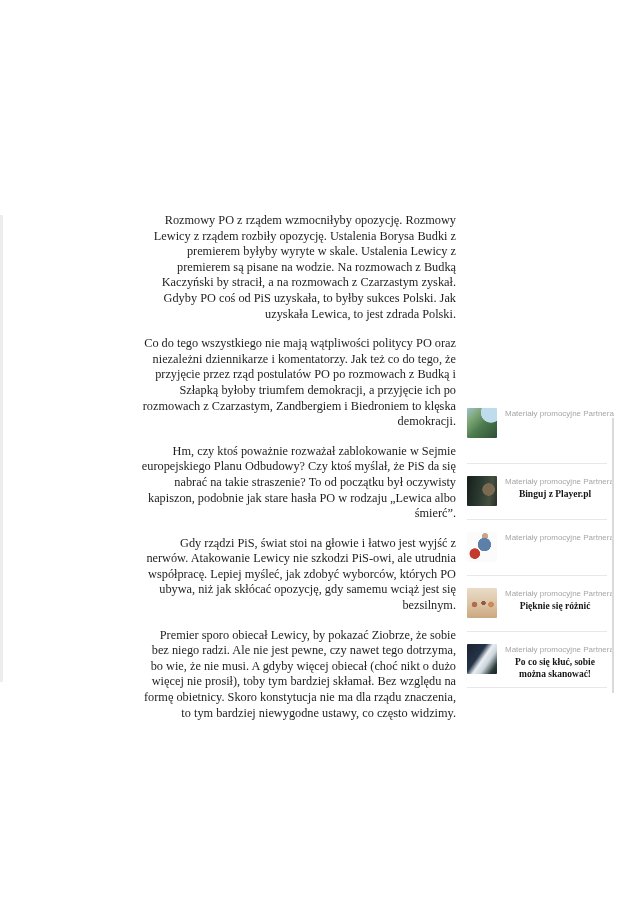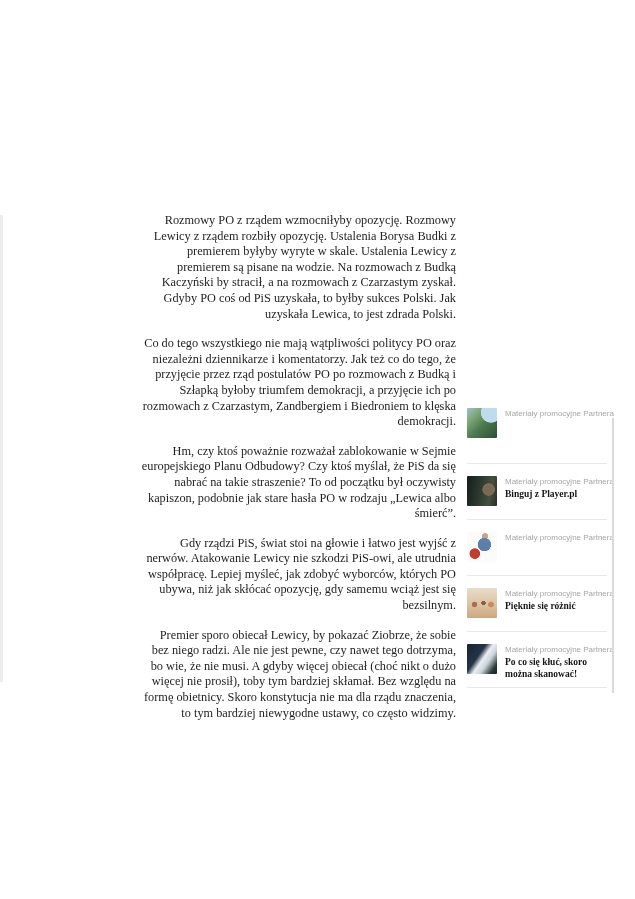--- a/index.html
+++ b/index.html
@@ -41,21 +41,21 @@
     radial-gradient(ellipse at 58% 42%, #5d80a8 0 26%, transparent 28%),
     radial-gradient(circle at 60% 14%, #c9a489 0 9%, transparent 11%),
     #fbfbfb;}
   .thumb-4{background:
     radial-gradient(circle at 25% 55%, #b46a4e 0 9%, transparent 11%),
     radial-gradient(circle at 55% 50%, #8f5a43 0 9%, transparent 11%),
     radial-gradient(circle at 80% 55%, #c98a5d 0 9%, transparent 11%),
     linear-gradient(180deg,#e9dcc8 0%,#dcc3a3 55%,#caa87e 100%);}
   .thumb-5{background:
     linear-gradient(125deg,#1a2330 0%,#243347 38%,#e9eef2 52%,#ccd5dc 66%,#2b3b36 86%,#15202b 100%);}
-  .side-text{min-width:0;}
+  .side-text{min-width:0;text-align:center;}
   .kicker{
     font-family:"Liberation Sans","DejaVu Sans",sans-serif;
     font-size:8px;line-height:9px;color:#a6a6a6;margin:1px 0 3px 0;
     white-space:nowrap;
   }
   .side-title{
     font-size:9.5px;font-weight:bold;line-height:11.5px;color:#161616;
     width:100px;
   }
   
@@ -105,19 +105,19 @@
     <div class="side-text">
       <div class="kicker">Materiały promocyjne Partnera</div>
       <div class="side-title">Pięknie się różnić</div>
     </div>
   </div>
 
   <div class="side-item">
     <div class="thumb thumb-5"></div>
     <div class="side-text">
       <div class="kicker">Materiały promocyjne Partnera</div>
-      <div class="side-title">Po co się kłuć, skoro można skanować!</div>
+      <div class="side-title">Po co się kłuć, sobie można skanować!</div>
     </div>
   </div>
 
 </div>
 
 <div class="side-rail"></div>
 
 </body></html>

